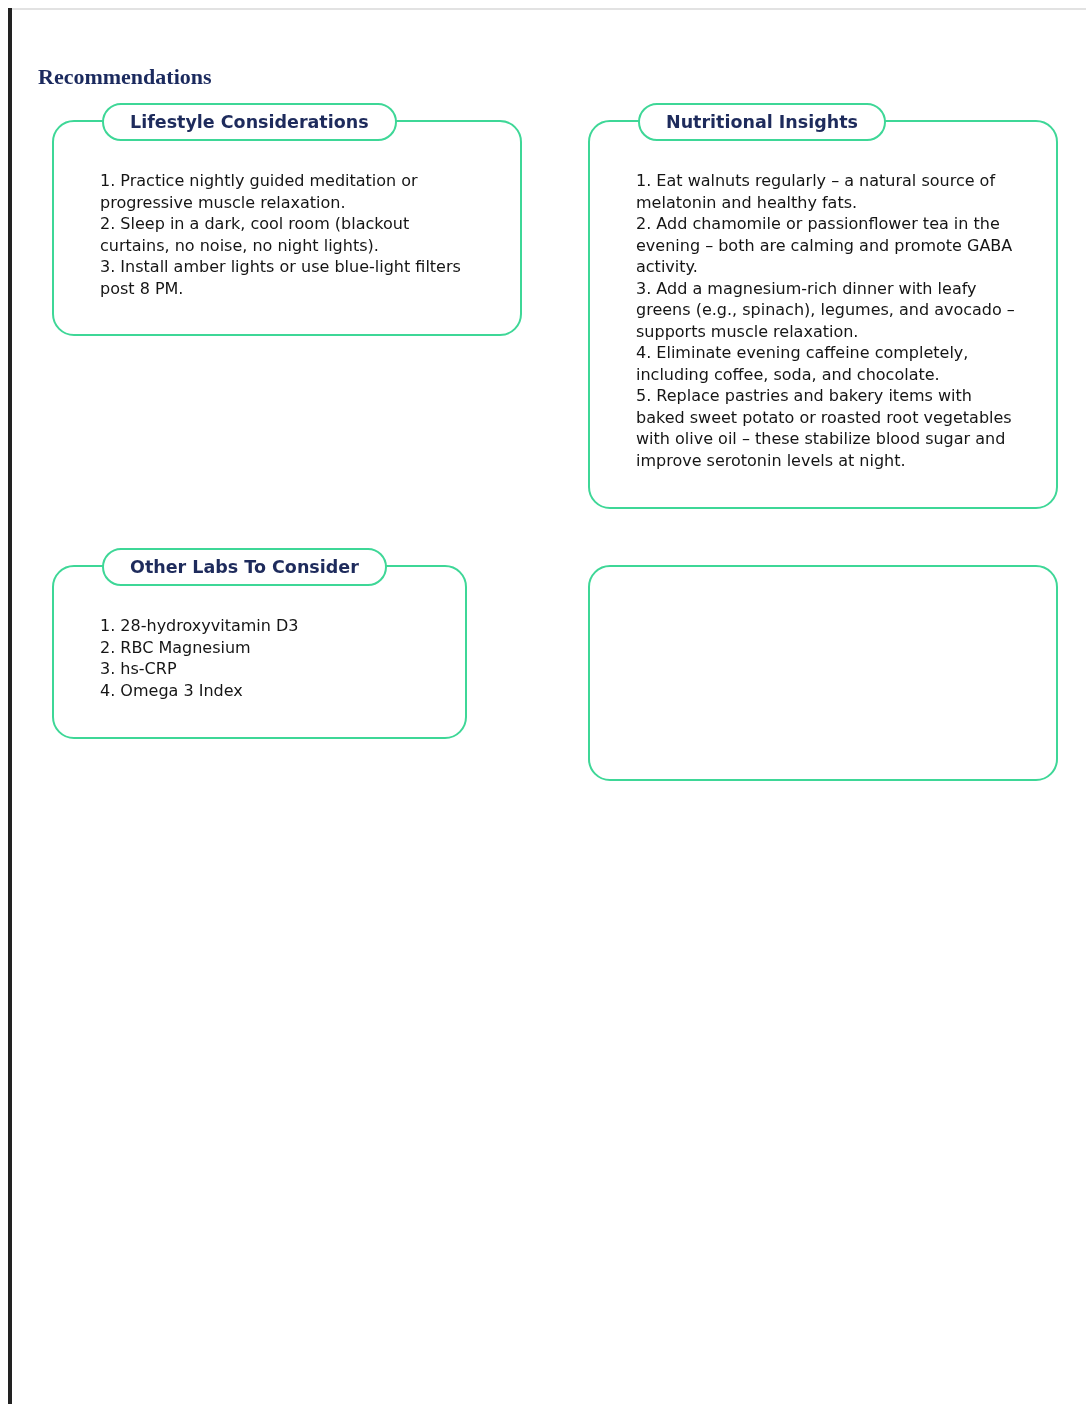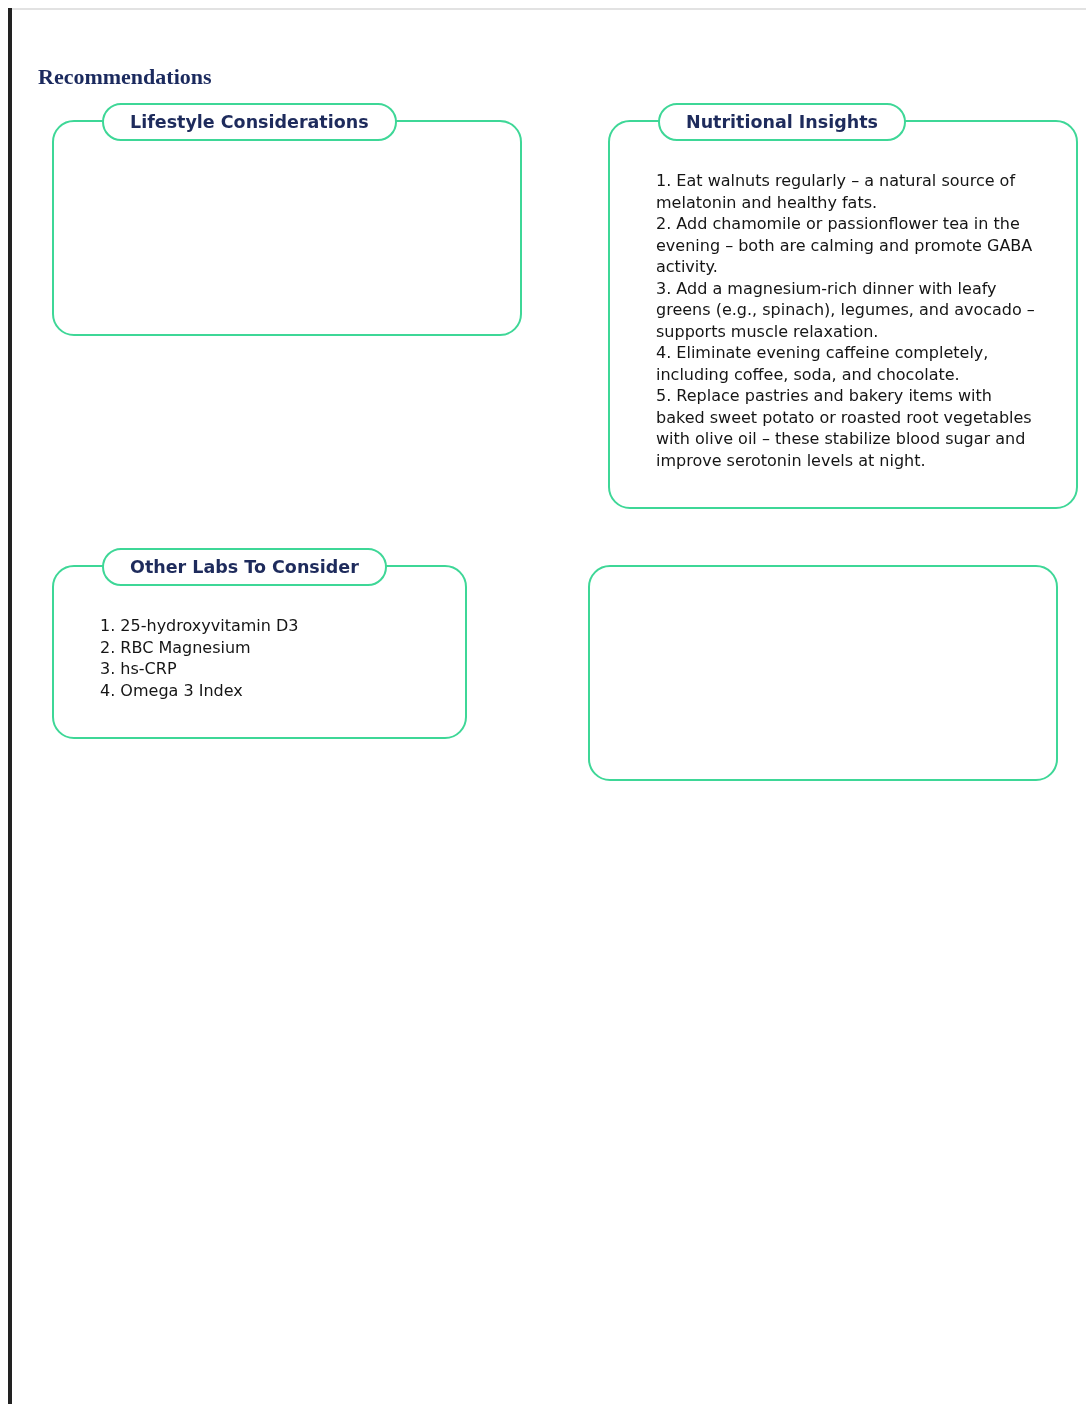--- a/index.html
+++ b/index.html
@@ -47,21 +47,21 @@
     border-radius:19px;
     font-size:17.5px;font-weight:bold;color:var(--navy);
     white-space:nowrap;
   }
   .card-body{
     position:absolute;left:44px;right:26px;top:46px;
     font-size:16px;line-height:21.5px;color:var(--body-text);
     white-space:pre-line;
   }
   #card-lifestyle  {left:44px; top:112px;width:470px;height:216px;padding-left:32px;}
-  #card-nutrition  {left:600px;top:112px;width:470px;height:389px;}
+  #card-nutrition  {left:580px;top:112px;width:470px;height:389px;}
   #card-labs       {left:44px; top:557px;width:415px;height:174px;}
   #card-supplements{left:580px;top:557px;width:470px;height:216px;}
   .footer-band{
     position:absolute;left:0;top:1288px;width:1090px;height:116px;
     background:var(--footer-blue);
     clip-path:polygon(0 45px,545px 0,1090px 41px,1090px 116px,0 116px);
     z-index:10;
   }
   .footer-center{
     position:absolute;left:36px;right:0;bottom:8px;
@@ -80,20 +80,26 @@
 
 <div class="page">
 
   <div class="page-left-border"></div>
   <div class="page-top-line"></div>
 
   <h1 class="page-title">Recommendations</h1>
 
   <section class="card" id="card-lifestyle">
     <div class="card-badge">Lifestyle Considerations</div>
+    <div class="card-body">1. Practice nightly guided meditation or
+progressive muscle relaxation.
+2. Sleep in a dark, cool room (blackout
+curtains, no noise, no night lights).
+3. Install amber lights or use blue-light filters
+post 8 PM.</div>
   </section>
 
   <section class="card" id="card-nutrition">
     <div class="card-badge">Nutritional Insights</div>
     <div class="card-body">1. Eat walnuts regularly – a natural source of
 melatonin and healthy fats.
 2. Add chamomile or passionflower tea in the
 evening – both are calming and promote GABA
 activity.
 3. Add a magnesium-rich dinner with leafy
@@ -102,21 +108,21 @@
 4. Eliminate evening caffeine completely,
 including coffee, soda, and chocolate.
 5. Replace pastries and bakery items with
 baked sweet potato or roasted root vegetables
 with olive oil – these stabilize blood sugar and
 improve serotonin levels at night.</div>
   </section>
 
   <section class="card" id="card-labs">
     <div class="card-badge">Other Labs To Consider</div>
-    <div class="card-body">1. 25-hydroxyvitamin D3
+    <div class="card-body">1. 28-hydroxyvitamin D3
 2. RBC Magnesium
 3. hs-CRP
 4. Omega 3 Index</div>
   </section>
 
   <section class="card" id="card-supplements">
   </section>
 
   <div class="page-number">Page No. 6</div>
 

